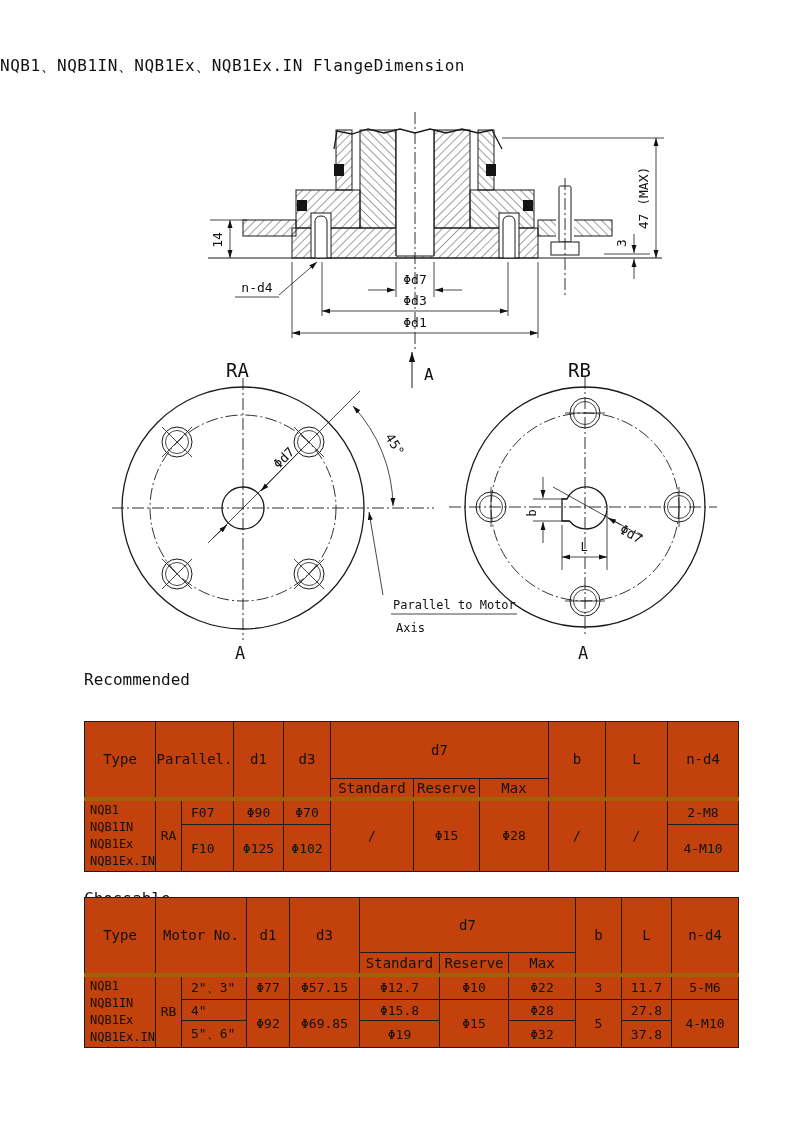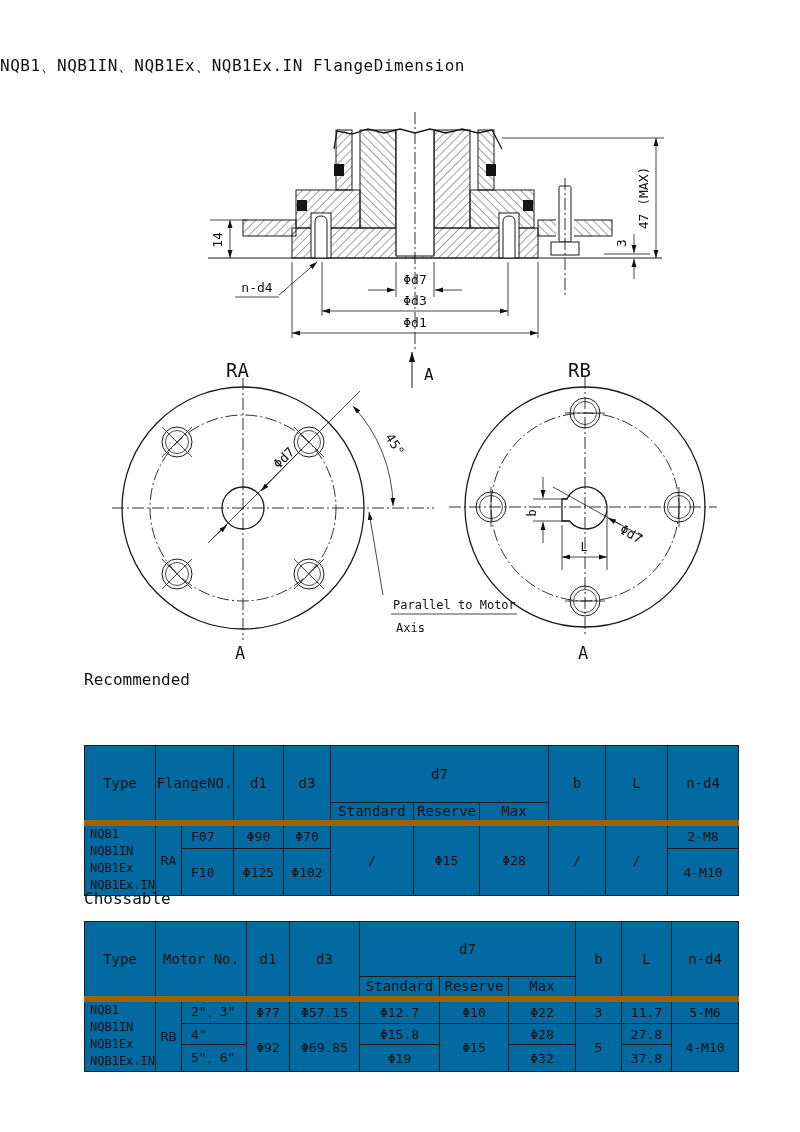--- a/index.html
+++ b/index.html
@@ -4,25 +4,25 @@
 <style>
   html,body{margin:0;padding:0;background:#fff;}
   .page{position:relative;width:800px;height:1132px;background:#ffffff;overflow:hidden;
         font-family:"DejaVu Sans Mono","Liberation Mono",monospace;color:#111;}
   .title{position:absolute;top:56px;left:0;width:100%;text-align:left;
          font-size:16px;letter-spacing:.5px;white-space:pre;}
   .drawing-svg{position:absolute;top:0;left:0;}
   .caption{position:absolute;font-size:16px;color:#111;}
   .cap-rec{top:670px;left:84px;}
   .cap-cho{top:889px;left:84px;}
-  table.spec{position:absolute;border-collapse:collapse;table-layout:fixed;background:#0369a1;margin-top:24px;}
+  table.spec{position:absolute;border-collapse:collapse;table-layout:fixed;background:#c2410c;}
   .spec th,.spec td{border:1px solid #1c1c1c;font-weight:normal;text-align:center;
                     vertical-align:middle;padding:0;overflow:hidden;font-size:13px;}
   .spec th{font-size:14px;}
-  .spec tbody tr:first-child td{border-top:6px solid #a16207;border-radius:6px;}
+  .spec tbody tr:first-child td{border-top:4px solid #a16207;border-radius:6px;}
   .t-rec{left:84px;top:721px;width:654px;}
   .t-cho{left:84px;top:897px;width:654px;}
   td.typecell{text-align:left;padding-left:5px;font-size:12px;line-height:17px;}
   td.leftcell{text-align:left;padding-left:9px;}
   svg text{font-family:"DejaVu Sans Mono","Liberation Mono",monospace;fill:#111;}
   .ln{stroke:#1a1a1a;stroke-width:1;fill:none;}
   .ln12{stroke:#1a1a1a;stroke-width:1.3;fill:none;}
   .thin{stroke:#1a1a1a;stroke-width:.8;fill:none;}
   .dash{stroke:#1a1a1a;stroke-width:.9;fill:none;stroke-dasharray:12 3 2 3;}
   .hatch1{fill:url(#h1);stroke:#1a1a1a;stroke-width:1;}
@@ -254,21 +254,21 @@
         <col style="width:83px">
         <col style="width:66px">
         <col style="width:69px">
       <col style="width:57px">
         <col style="width:62px">
         <col style="width:71px">
     </colgroup>
     <thead>
       <tr style="height:57px">
         <th rowspan="2">Type</th>
-        <th rowspan="2" colspan="2">FlangeNO.</th>
+        <th rowspan="2" colspan="2">Parallel.</th>
         <th rowspan="2">d1</th>
         <th rowspan="2">d3</th>
         <th colspan="3">d7</th>
         <th rowspan="2">b</th>
         <th rowspan="2">L</th>
         <th rowspan="2">n-d4</th>
       </tr>
       <tr style="height:20px">
         <th>Standard</th>
         <th>Reserve</th>

